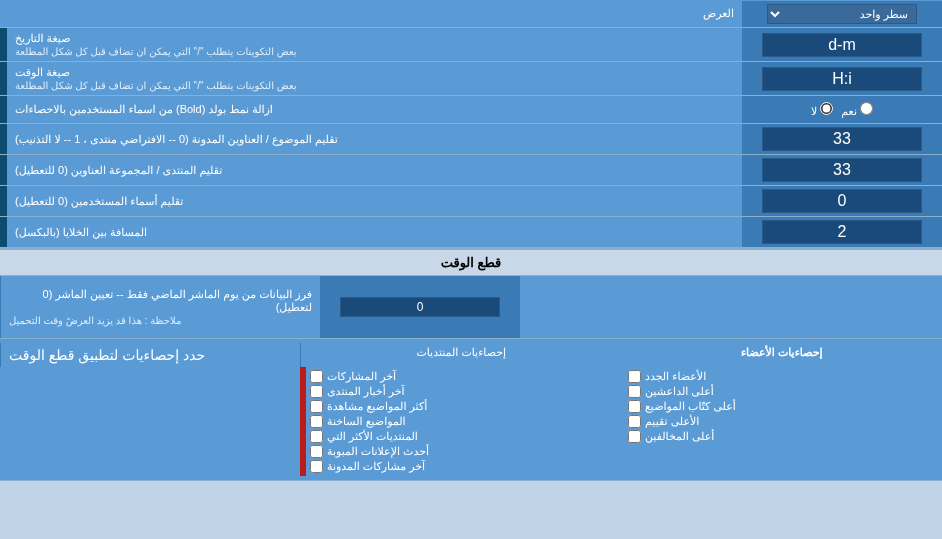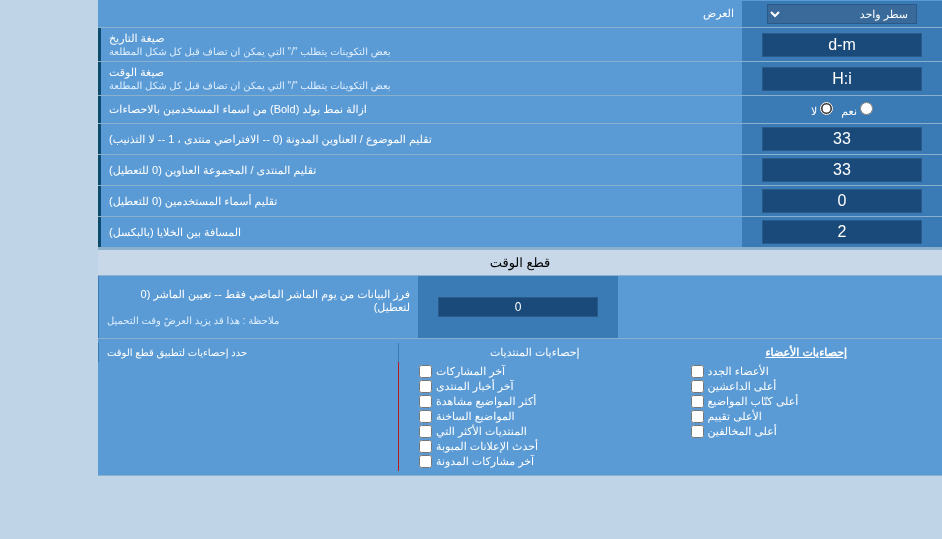--- a/index.html
+++ b/index.html
@@ -6,21 +6,21 @@
     body {
       font-family: Arial, Tahoma, sans-serif;
       background: #c0d4e8;
       direction: rtl;
       font-size: 12px;
       width: 942px;
       min-height: 539px;
     }
 
     .main-container {
-      width: 844px;
+      width: 942px;
       background: #f97316;
       margin-left: 16px;
     }
 
     .row {
       display: flex;
       flex-direction: row-reverse;
       border-bottom: 1px solid #8ab0cc;
       align-items: stretch;
       min-height: 28px;
@@ -36,21 +36,21 @@
     .label-cell {
       flex: 1;
       background: #5b9bd5;
       color: #fff;
       padding: 4px 8px;
       display: flex;
       align-items: center;
       justify-content: flex-end;
       text-align: right;
       font-size: 11px;
-      border-left: 3px solid #0c4a6e;
+      border-left: 7px solid #0c4a6e;
     }
 
     .input-cell {
       width: 200px;
       background: #3a7ab5;
       display: flex;
       align-items: center;
       justify-content: center;
       padding: 3px 6px;
     }
@@ -62,21 +62,21 @@
       border: 1px solid #2a5a8a;
       padding: 2px 22px;
       font-size: 16px;
       text-align: center;
       direction: ltr;
     }
 
     .section-header {
       background: #c8d8e8;
       text-align: center;
-      font-weight: normal;
+      font-weight: bold;
       font-size: 13px;
       color: #000;
       padding: 5px 8px;
       border-bottom: 1px solid #8ab0cc;
       border-top: 2px solid #8ab0cc;
     }
 
     
     .top-row {
       display: flex;
@@ -198,21 +198,21 @@
 
     .checkboxes-full-row {
       display: flex;
       flex-direction: row-reverse;
       background: #5b9bd5;
     }
 
     .limit-label {
       flex: 0 0 300px;
       color: #fff;
-      font-size: 10px;
+      font-size: 14px;
       text-align: center;
       padding: 4px 8px;
       display: flex;
       align-items: center;
       justify-content: flex-end;
       border-left: 1px solid #3a7ab5;
     }
 
     .note-text {
       font-size: 10px;
@@ -320,29 +320,29 @@
       <input type="text" value="0" style="">
     </div>
   </div>
 
   <div class="checkboxes-area">
 
     <div class="checkboxes-full-row">
       <div class="limit-label">حدد إحصاءيات لتطبيق قطع الوقت</div>
       <div style="flex:1; display:flex; flex-direction:row-reverse;">
         <div style="flex:1; text-align:center; color:#fff; font-size:11px; font-weight:normal; padding:3px 4px; border-left:1px solid #3a7ab5;">إحصاءيات المنتديات</div>
-        <div style="flex:1; text-align:center; color:#fff; font-size:11px; font-weight:bold; padding:3px 4px;text-decoration:underline;">إحصاءيات الأعضاء</div>
+        <div style="flex:1; text-align:center; color:#fff; font-size:11px; font-weight:bold; padding:3px 4px;">إحصاءيات الأعضاء</div>
       </div>
     </div>
 
     <div class="checkboxes-full-row">
       <div class="limit-label" style="visibility:hidden;"></div>
       <div style="flex:1; display:flex; flex-direction:row-reverse;">
 
-        <div style="flex:1; border-left:1px solid #b91c1c; padding:2px 16px;">
+        <div style="flex:1; border-left:6px solid #b91c1c; padding:2px 0;">
           <div class="checkbox-item">
             <input type="checkbox" style="">
             <span>آخر المشاركات</span>
           </div>
           <div class="checkbox-item">
             <input type="checkbox" style="">
             <span>آخر أخبار المنتدى</span>
           </div>
           <div class="checkbox-item">
             <input type="checkbox" style="">

